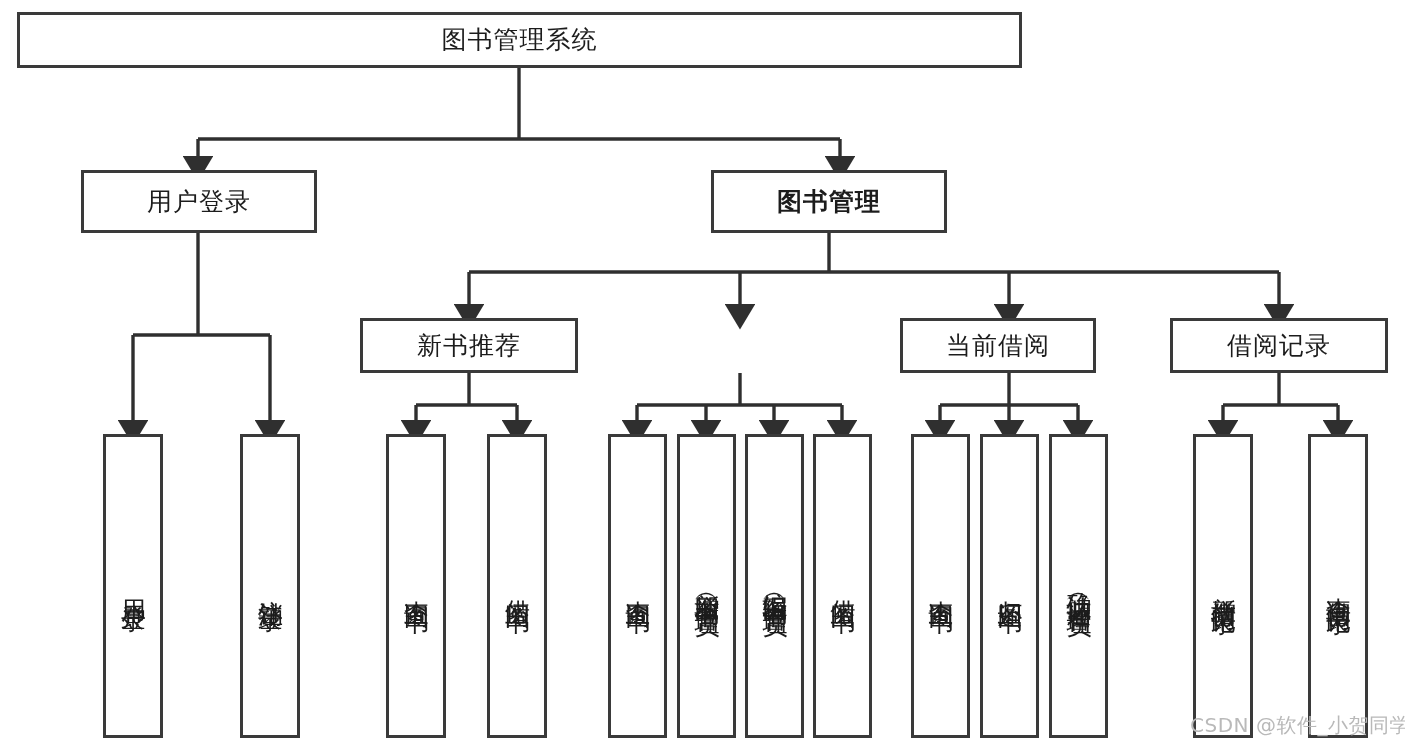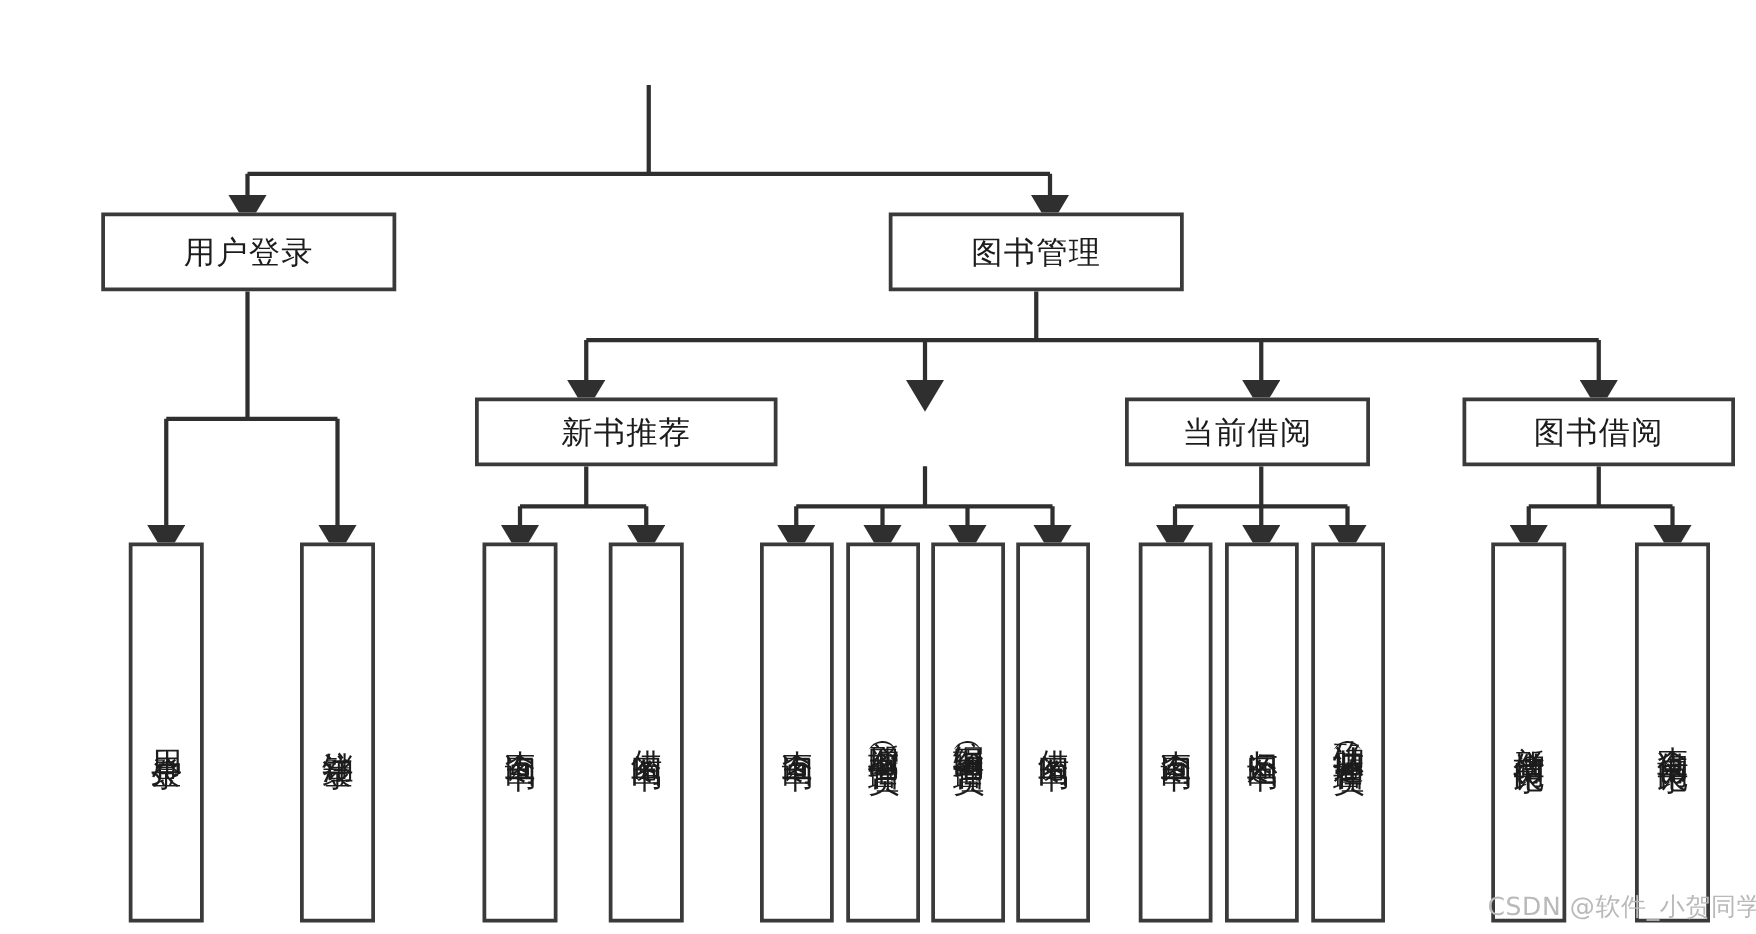--- a/index.html
+++ b/index.html
@@ -113,36 +113,39 @@
       <path d="M1009,405 L1009,424" marker-end="url(#arrow)"></path>
       <path d="M1078,405 L1078,424" marker-end="url(#arrow)"></path>
 
       <path d="M1279,373 L1279,405"></path>
       <path d="M1223,405 L1338,405"></path>
       <path d="M1223,405 L1223,424" marker-end="url(#arrow)"></path>
       <path d="M1338,405 L1338,424" marker-end="url(#arrow)"></path>
     </g>
   </svg>
 
+  <div class="node horiz" style="left:17px; top:12px; width:1005px; height:56px;">
+    <span>图书管理系统</span>
+  </div>
 
   <div class="node horiz" style="left:81px; top:170px; width:236px; height:63px;">
     <span>用户登录</span>
   </div>
-  <div class="node horiz" style="left:711px; top:170px; width:236px; height:63px;">
+  <div class="node horiz" style="left:711px; top:170px; width:236px; height:63px;font-weight:bold;">
     <span>图书管理</span>
   </div>
 
-  <div class="node horiz" style="left:360px; top:318px; width:242px; height:55px;margin-left:20px;">
+  <div class="node horiz" style="left:360px; top:318px; width:218px; height:55px;">
     <span>新书推荐</span>
   </div>
   <div class="node horiz" style="left:900px; top:318px; width:196px; height:55px;">
     <span>当前借阅</span>
   </div>
   <div class="node horiz" style="left:1170px; top:318px; width:218px; height:55px;">
-    <span>图书借阅</span>
+    <span>借阅记录</span>
   </div>
 
   <div class="node vert" style="left:103px; top:434px; width:60px; height:304px;">
     <span class="vlabel">用户登录</span>
   </div>
   <div class="node vert" style="left:240px; top:434px; width:60px; height:304px;">
     <span class="vlabel">注销登录</span>
   </div>
 
   <div class="node vert" style="left:386px; top:434px; width:60px; height:304px;">

